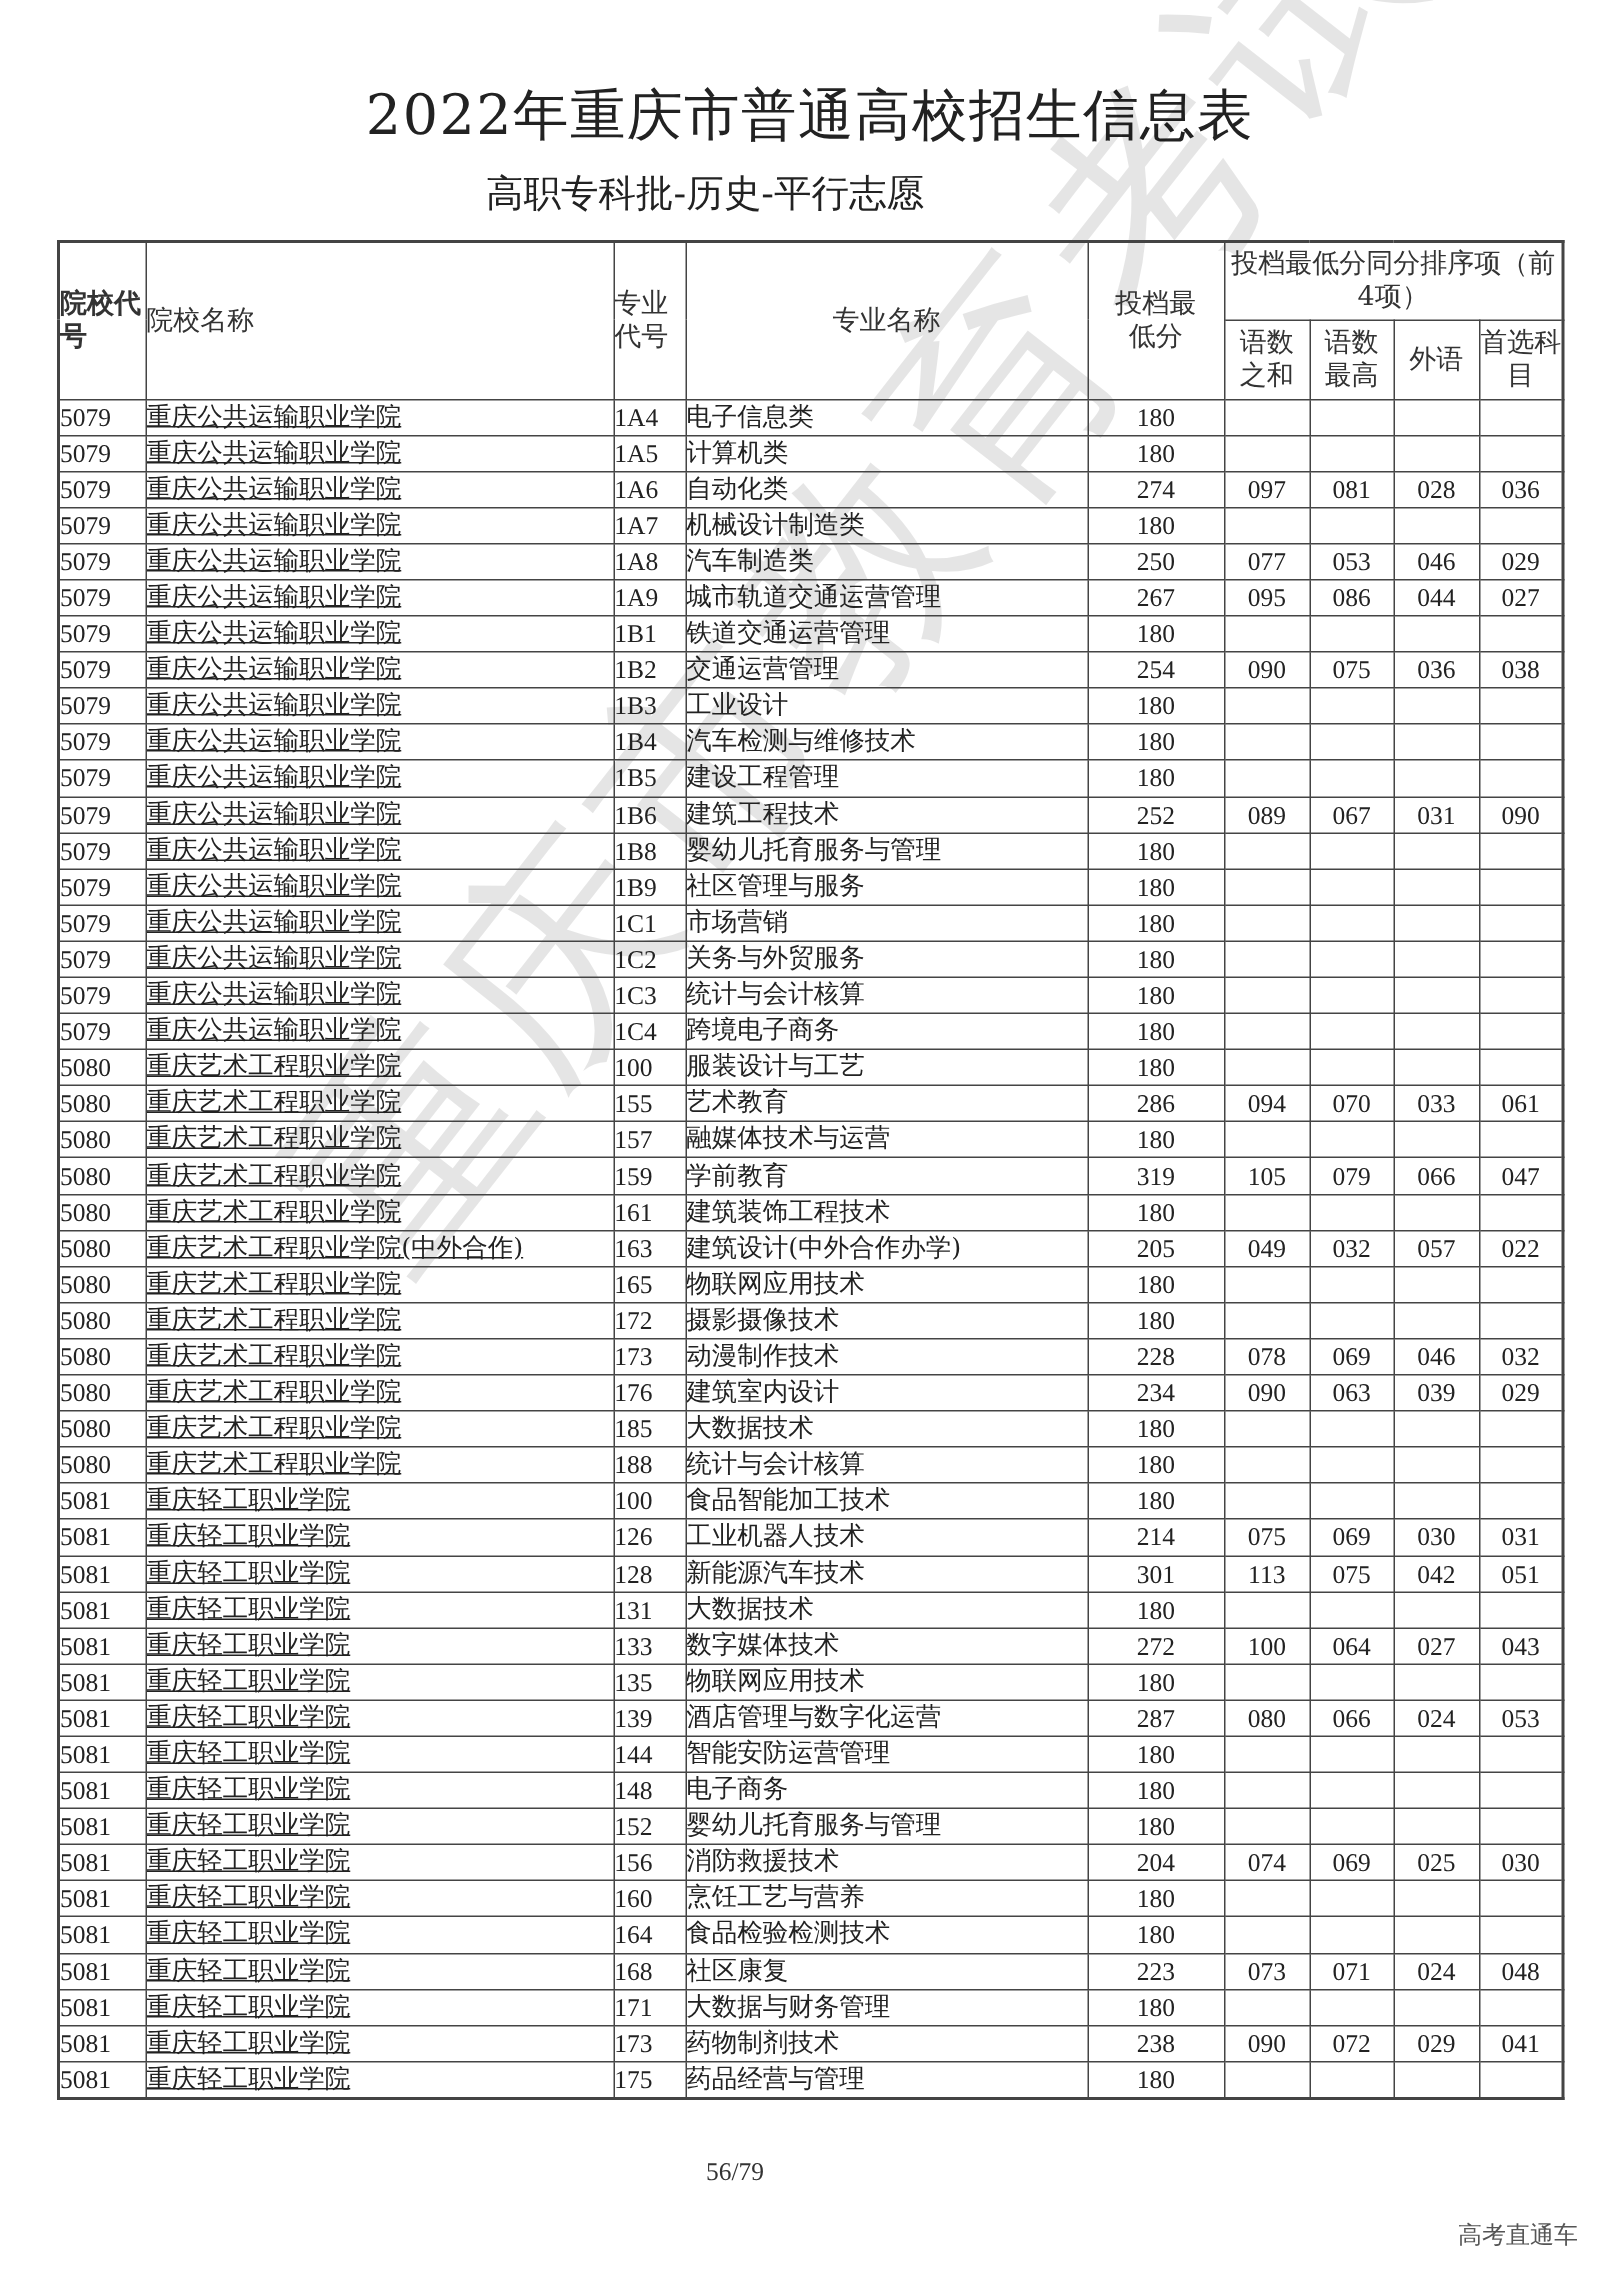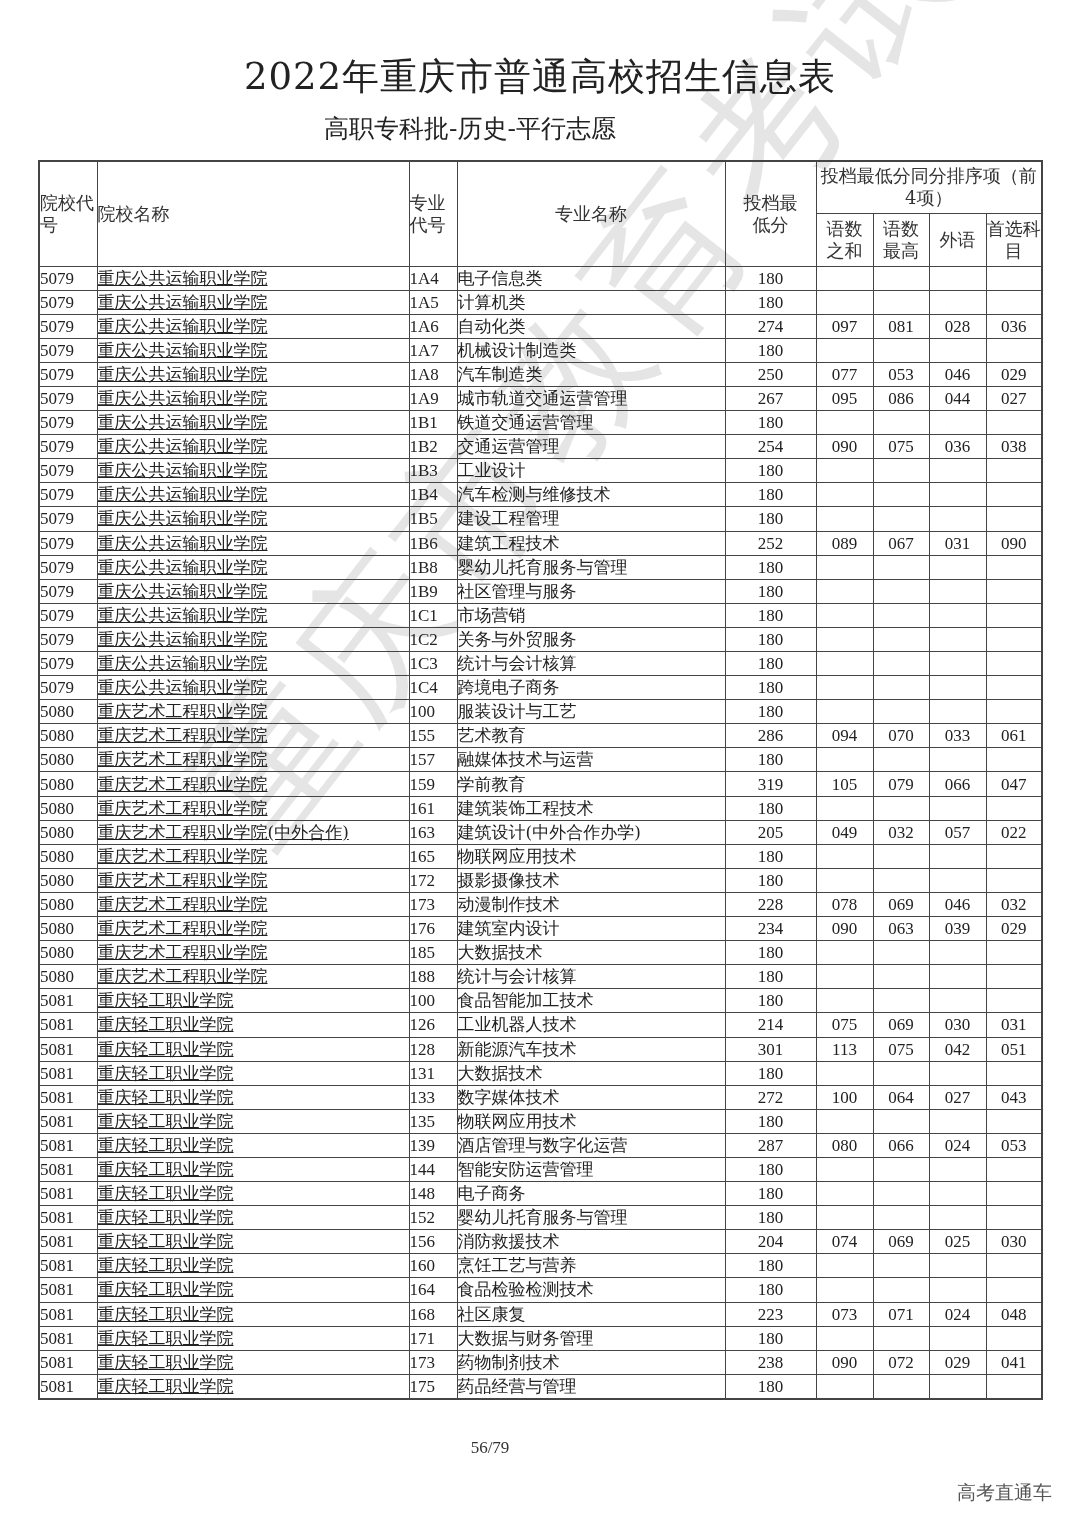--- a/index.html
+++ b/index.html
@@ -17,21 +17,21 @@
   table.grid td { font-size: 17px; height: 23.1px; line-height: 23px; color: #222; }
   th.l { text-align: left; padding-left: 3px; }
   td.code { text-align: left; padding-left: 3px; font-family: "Liberation Serif", serif; font-size: 18px; margin-top: 29px; }
   td.name { text-align: left; padding-left: 5px; text-decoration: underline; }
   td.mcode { text-align: left; padding-left: 3px; font-family: "Liberation Serif", serif; font-size: 18px; }
   td.mname { text-align: left; padding-left: 4px; }
   td.num { text-align: center; font-family: "Liberation Serif", serif; font-size: 18px; }
   .pager { position: absolute; left: 0; width: 980px; top: 1438px; text-align: center;
            font-family: "Liberation Serif", serif; font-size: 17px; color: #333; }
   .brand { position: absolute; right: 28px; top: 1480px; font-family: Liberation Sans, sans-serif;
-           font-size: 19px; color: #555; }
+           font-size: 16px; color: #555; }
   .watermark { position: absolute; left: 150px; top: 760px; font-size: 150px; color: rgba(0,0,0,0.10);
                transform: rotate(-52deg); transform-origin: left top; white-space: nowrap;
                font-family: "DejaVu Sans", sans-serif; pointer-events: none; letter-spacing: 10px; }
 </style>
 </head>
 <body>
 
 <div class="title">2022年重庆市普通高校招生信息表</div>
 <div class="subtitle">高职专科批-历史-平行志愿</div>
 
@@ -44,21 +44,21 @@
       <col style="width:48px">
       <col style="width:268px">
     <col style="width:91px">
       <col style="width:57px">
       <col style="width:56px">
       <col style="width:57px">
       <col style="width:56px">
   </colgroup>
   <thead>
     <tr style="height:52px">
-      <th rowspan="2" class="l" style="white-space:normal;width:2em;">院校代号</th>
+      <th rowspan="2" class="l" style="white-space:normal;width:2em;font-weight:bold;">院校代号</th>
       <th rowspan="2" class="l">院校名称</th>
       <th rowspan="2" class="l" style="white-space:normal;">专业代号</th>
       <th rowspan="2">专业名称</th>
       <th rowspan="2" style="white-space:normal;padding:0 16px;">投档最低分</th>
       <th colspan="4" style="white-space:normal;padding:0 4px;">投档最低分同分排序项（前4项）</th>
     </tr>
     <tr style="height:47px">
       <th style="white-space:normal;padding:4px 8px;">语数之和</th>
       <th style="white-space:normal;padding:0 8px;">语数最高</th>
       <th>外语</th>

